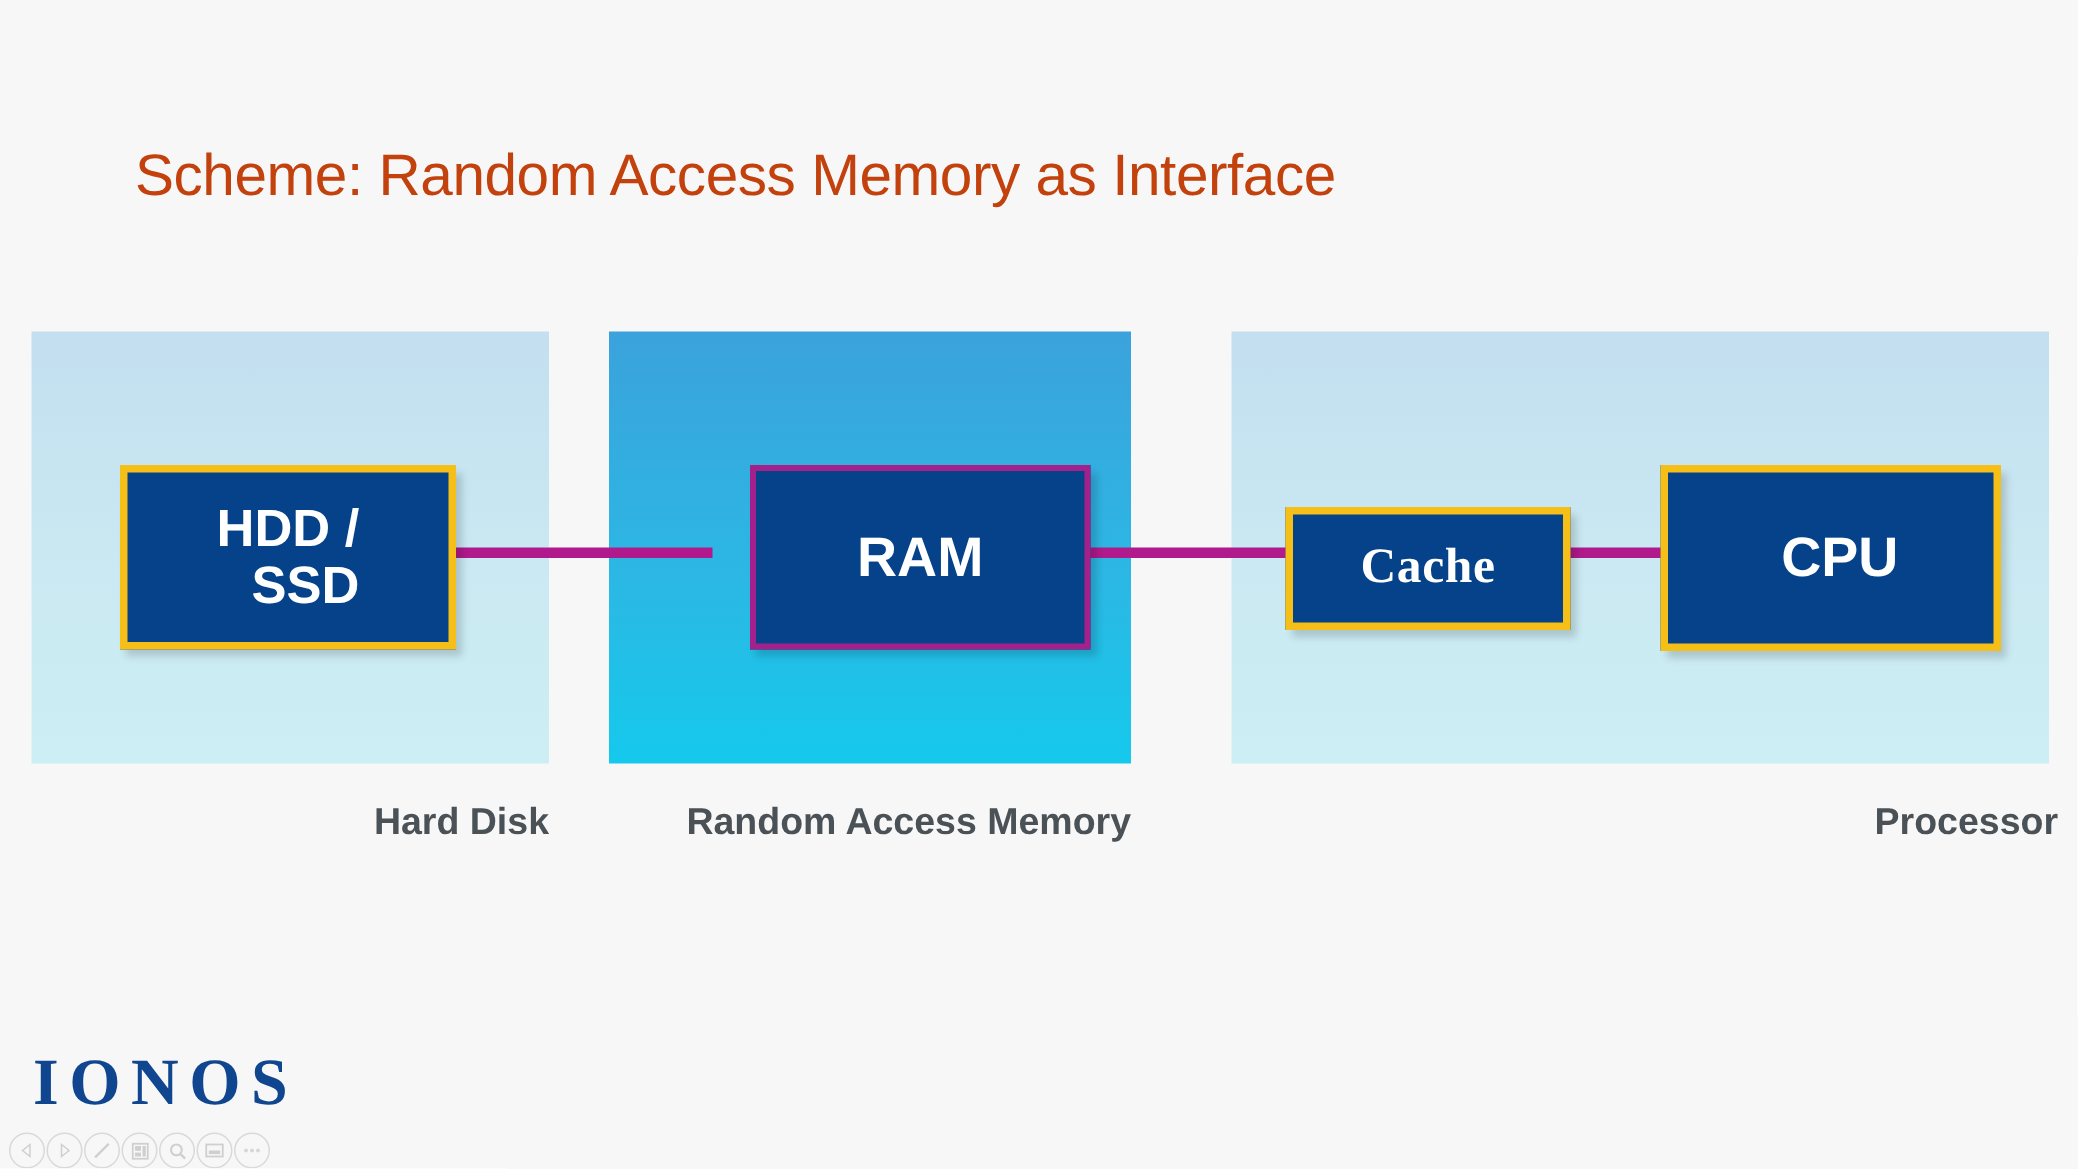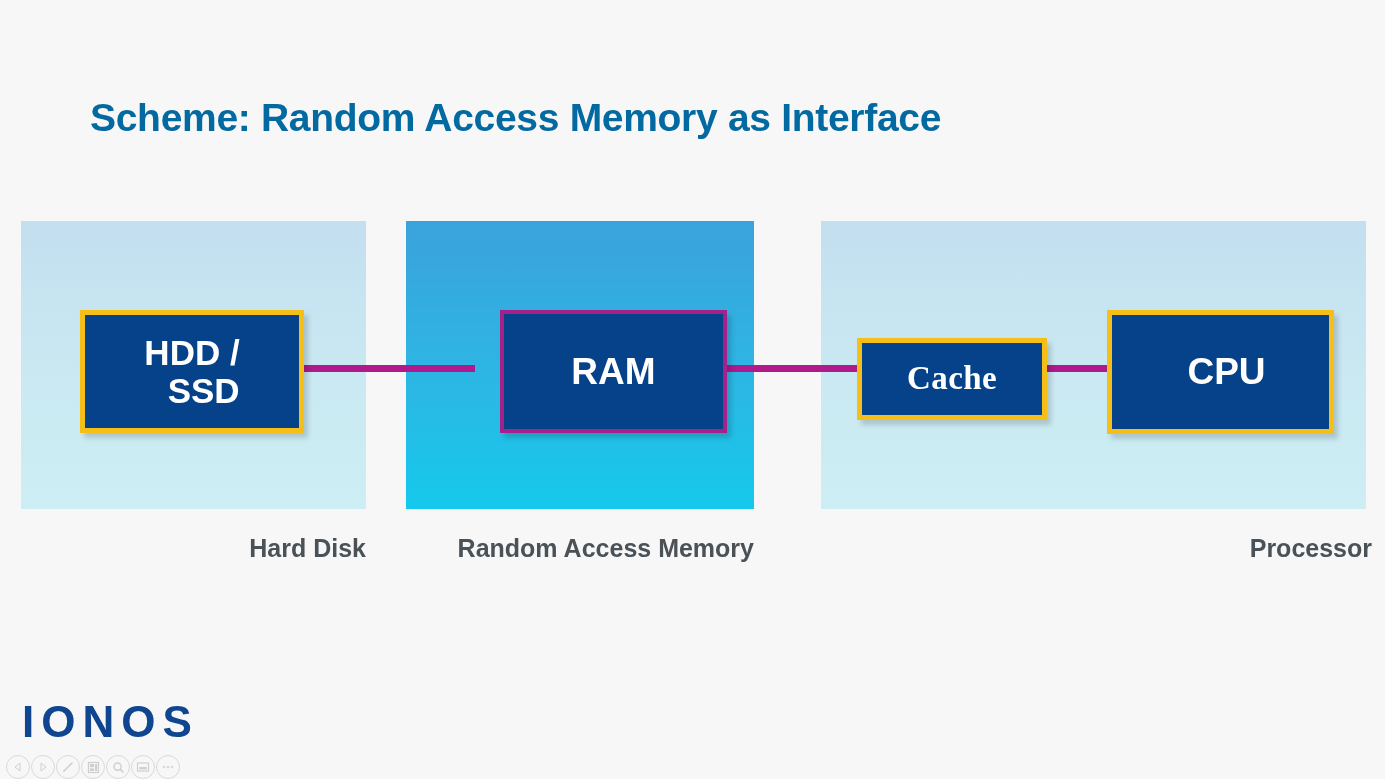--- a/index.html
+++ b/index.html
@@ -18,23 +18,23 @@
     background: #f7f7f7;
     overflow: hidden;
   }
 
   
   #slide-title {
     position: absolute;
     left: 90px;
     top: 70px;
     font-size: 39px;
-    font-weight: bold;
+    font-weight: normal;
     letter-spacing: -0.3px;
-    color: #0369a1;
+    color: #c2410c;
     white-space: nowrap;
   }
 
   
   #diagram {
     position: absolute;
     left: 0;
     top: 0;
     width: 1385px;
     height: 779px;
@@ -138,21 +138,21 @@
   }
   #caption-hd  { left: 21px;  top: 532px; width: 345px; }
   #caption-ram { left: 406px; top: 532px; width: 348px; }
   #caption-cpu { left: 827px; top: 532px; width: 545px; }
 
   
   #logo {
     position: absolute;
     left: 22px;
     top: 700px;
-    font-family: Liberation Sans, sans-serif;
+    font-family: Liberation Serif, serif;
     font-size: 44px;
     font-weight: bold;
     color: #10458f;
     letter-spacing: 7px;
     line-height: 1;
     user-select: none;
   }
 
   
   #toolbar {

